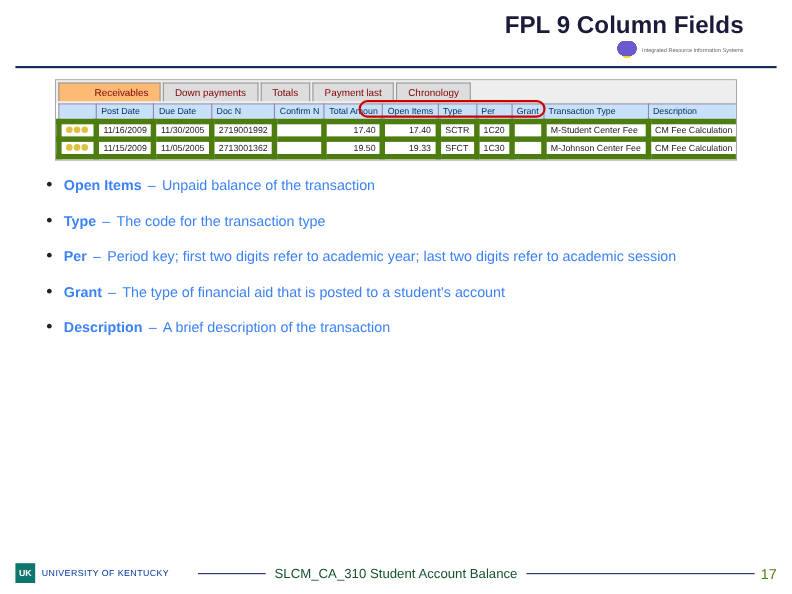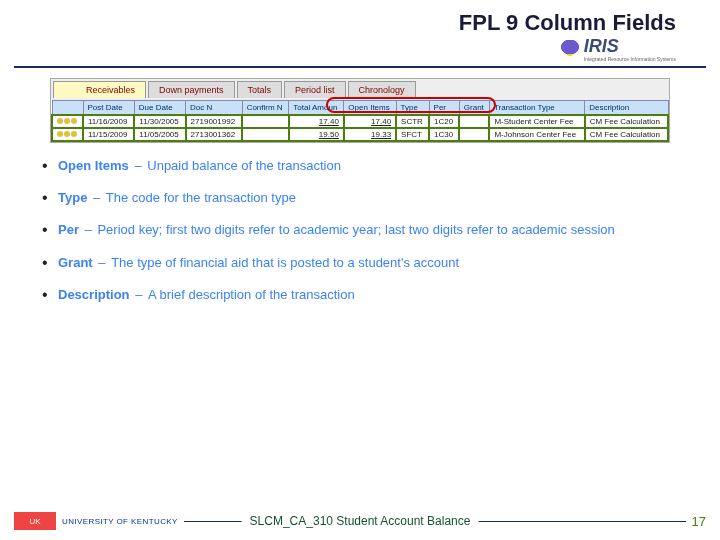--- a/index.html
+++ b/index.html
@@ -33,38 +33,38 @@
     background: #eee;
     font-size: 9px;
     overflow: hidden;
   }
   .tab-row { display: flex; gap: 0; padding: 2px 2px 0 2px; background: #eee; }
   .tab {
     padding: 3px 10px; background: #ddd; border: 1px solid #999;
     border-bottom: none; color: #800000; font-size: 9px;
     margin-right: 2px;
   }
-  .tab.active { background: #fef9c3; padding-left: 32px; }
+  .tab.active { background: #fdba74; padding-left: 32px; }
   table.grid { width: 100%; border-collapse: collapse; background: #fff; margin-top: 2px; }
   .grid th {
     background: #c8e0f8; color: #003366; font-weight: normal;
     font-size: 8px; padding: 2px 4px; text-align: left;
     border: 1px solid #88a;
     white-space: nowrap;
   }
   .grid td {
-    font-size: 8px; padding: 1px 4px; border: 2px solid #4d7c0f;
+    font-size: 8px; padding: 1px 4px; border: 5px solid #4d7c0f;
     white-space: nowrap; color: #222;
   }
   .row-ico { width: 18px; }
   .row-ico span {
     display: inline-block; width: 6px; height: 6px; border-radius: 50%;
     background: #e0c040; margin-right: 1px;
   }
-  .num { text-align: right; text-decoration: underline; }
+  .num { text-align: right; }
   .hl-oval {
     position: absolute;
     border: 2px solid #cc0000; border-radius: 14px;
     pointer-events: none;
   }
 
   .bullets {
     margin: 14px 36px 0 36px;
     font-size: 13px; color: #3b82f6;
   }
@@ -83,51 +83,50 @@
   }
   .footer-line {
     position: absolute; left: 180px; right: 30px; top: 50%;
     border-top: 1px solid #1a2a5a; z-index: 0;
   }
   .uk-logo {
     display: flex; align-items: center; gap: 6px;
     background: #fff; z-index: 1; padding-right: 6px;
   }
   .uk-badge {
-    width: 42px; height: 18px; background: #ef4444;
+    width: 18px; height: 18px; background: #0f766e;
     display: flex; align-items: center; justify-content: center;
-    color: #fff; font-size: 8px; font-weight: normal;
+    color: #fff; font-size: 8px; font-weight: bold;
   }
   .uk-text { font-size: 8px; color: #0033a0; letter-spacing: 0.4px; }
   .footer-title {
     position: absolute; left: 50%; transform: translateX(-50%);
     font-size: 12px; color: #14532d; background: #fff; padding: 0 8px; z-index: 1;
   }
   .page-num { font-size: 13px; color: #4d7c0f; z-index: 1; background: #fff; padding-left: 6px; }
 </style>
 </head>
 <body>
 
 <div class="header">
   <div class="title">FPL 9 Column Fields</div>
   <div class="logo">
     <div class="logo-flower"></div>
     <div>
-      <div class="logo-iris">IRIS</div>
       <div class="logo-sub">Integrated Resource Information Systems</div>
     </div>
   </div>
 </div>
 
 <div class="grid-wrap" style="position:relative;">
   <div class="tab-row">
     <div class="tab active">Receivables</div>
     <div class="tab">Down payments</div>
     <div class="tab">Totals</div>
-    <div class="tab">Period list</div>
+    <div class="tab">Payment last</div>
     <div class="tab">Chronology</div>
   </div>
   <table class="grid">
     <tbody>
         <tr>
       <th class="row-ico"></th>
       <th>Post Date</th>
       <th>Due Date</th>
       <th>Doc N</th>
       <th>Confirm N</th>

